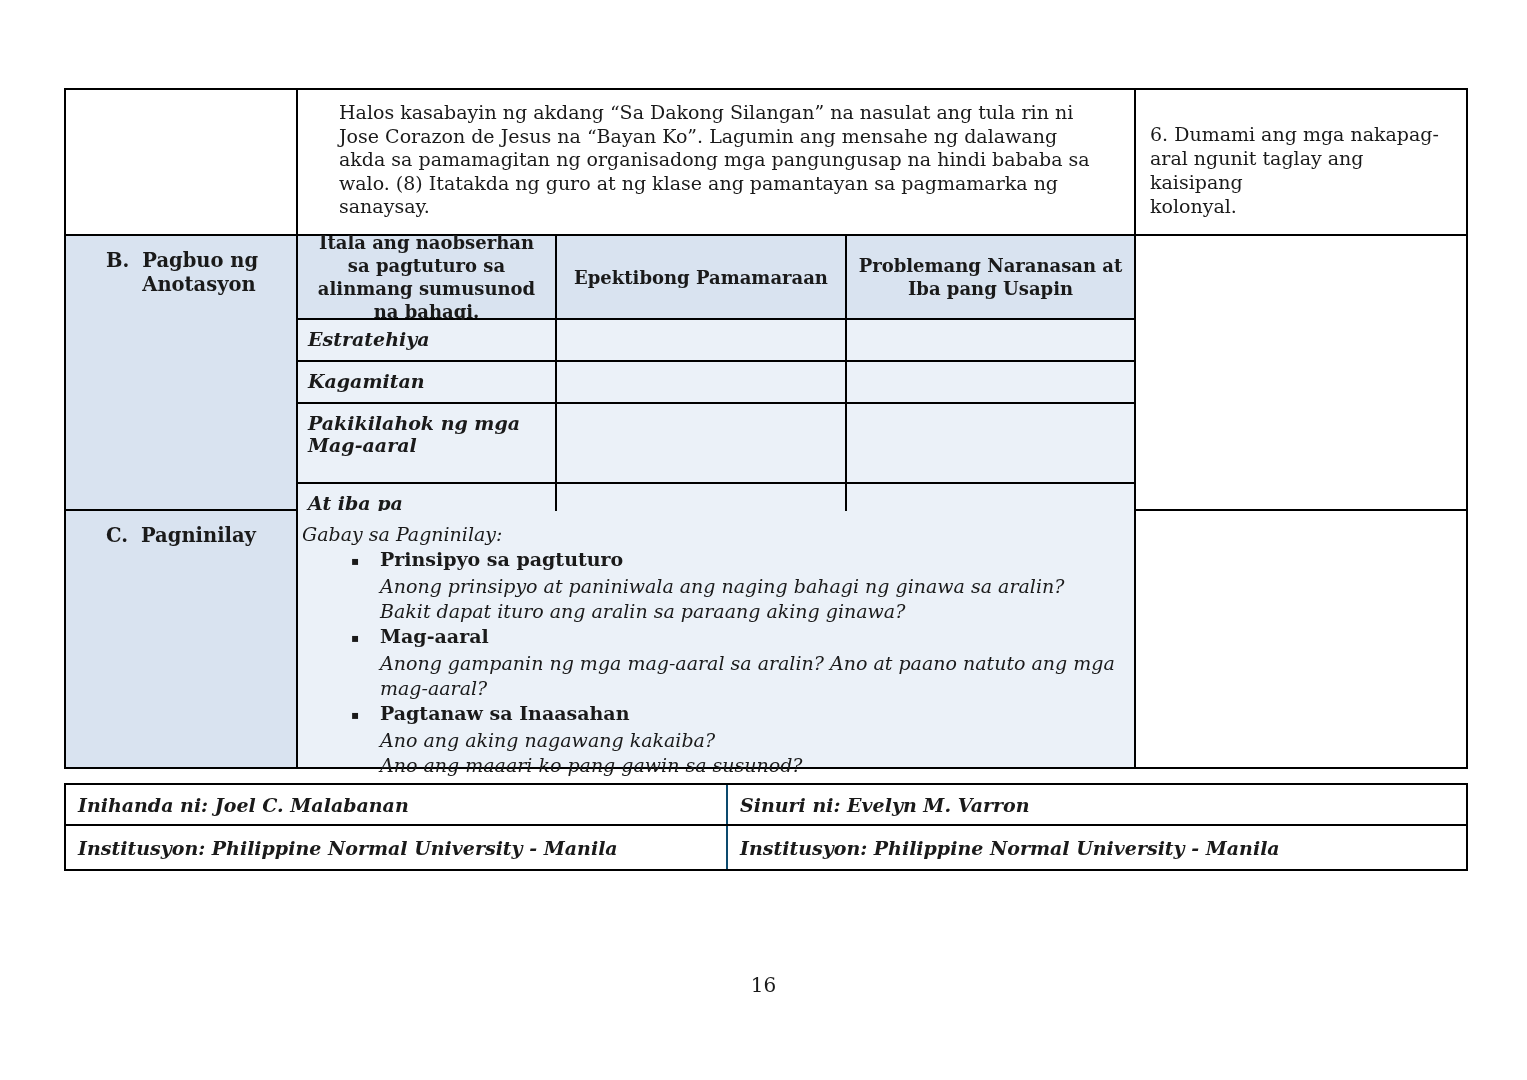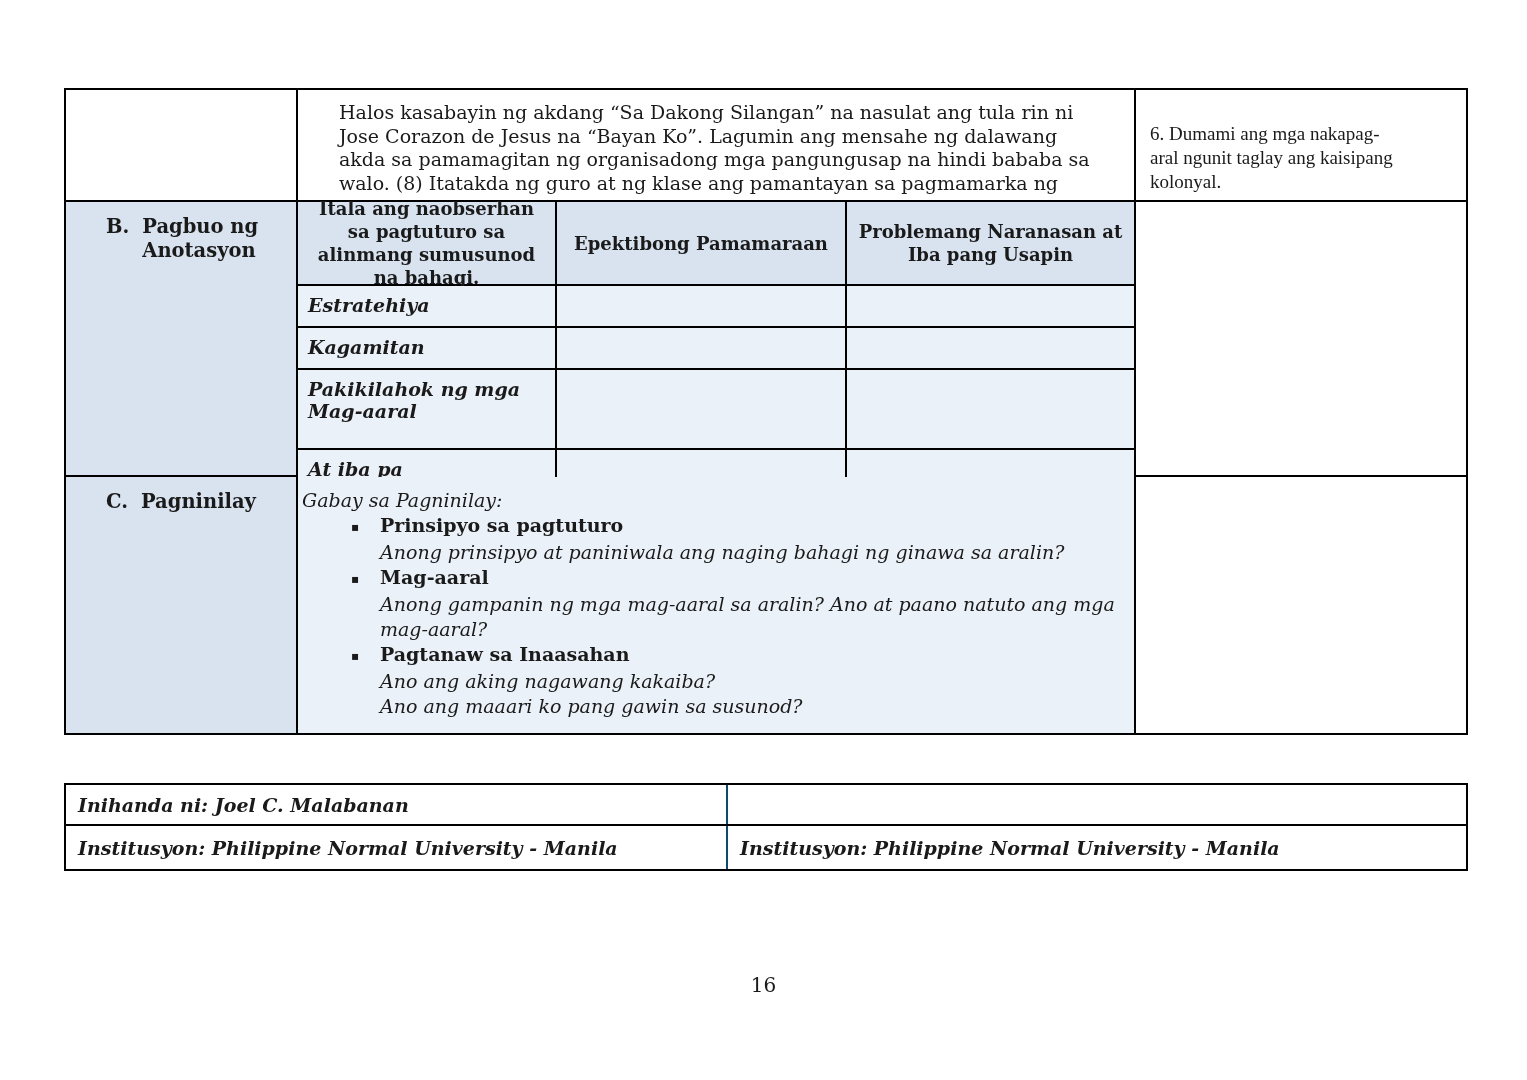--- a/index.html
+++ b/index.html
@@ -9,32 +9,32 @@
 
   
   .main-table { position:absolute; left:64px; top:88px; width:1404px; border:2px solid #000; }
   .row { display:flex; width:100%; border-bottom:2px solid #000; }
   .row:last-child { border-bottom:none; }
   .cell { height:100%; }
   .c-label { width:232px; border-right:2px solid #000; flex:0 0 auto; }
   .c-mid   { width:838px; border-right:2px solid #000; flex:0 0 auto; }
   .c-right { flex:1 1 auto; background:#fff; }
 
-  .row1 { height:112px; }
+  .row1 { height:146px; }
   .rowB { height:275px; }
   .rowC { height:256px; }
 
   .blue  { background:#d9e3f0; }
   .light { background:#ebf1f8; }
 
   
   .para-cell { padding:11px 10px 0 41px; background:#fff; }
   .para-line { font-size:19px; line-height:23.6px; }
   .note-cell { padding:32px 10px 0 14px; }
-  .note-line { font-size:19px; line-height:24px;font-family:Liberation Serif, serif; }
+  .note-line { font-size:19px; line-height:24px; }
 
   
   .label-flex { display:flex; padding:13px 0 0 40px; font-weight:bold; font-size:19.5px; line-height:24px; }
   .label-letter { flex:0 0 auto; margin-right:13px; }
   .label-title { width:118px; }
 
   
   .n-row { display:flex; width:100%; border-bottom:2px solid #000; }
   .n-row:last-child { border-bottom:none; }
   .n-c { height:100%; }
@@ -136,20 +136,21 @@
         </div>
       </div>
       <div class="cell c-mid light reflect">
         <div class="guide-title">Gabay sa Pagninilay:</div>
 
         <div class="b-item">
           <span class="blt">▪</span>
           <span class="b-head">Prinsipyo sa pagtuturo</span>
         </div>
         <div class="b-line">Anong prinsipyo at paniniwala ang naging bahagi ng ginawa sa aralin?</div>
+        <div class="b-line">Bakit dapat ituro ang aralin sa paraang aking ginawa?</div>
 
         <div class="b-item">
           <span class="blt">▪</span>
           <span class="b-head">Mag-aaral</span>
         </div>
         <div class="b-line">Anong gampanin ng mga mag-aaral sa aralin? Ano at paano natuto ang mga</div>
         <div class="b-line">mag-aaral?</div>
 
         <div class="b-item">
           <span class="blt">▪</span>
@@ -158,20 +159,21 @@
         <div class="b-line">Ano ang aking nagawang kakaiba?</div>
         <div class="b-line">Ano ang maaari ko pang gawin sa susunod?</div>
       </div>
       <div class="cell c-right"></div>
     </div>
   </div>
 
   <div class="footer-table">
     <div class="f-row">
       <div class="f-c f-left">Inihanda ni: Joel C. Malabanan</div>
+      <div class="f-c">Sinuri ni: Evelyn M. Varron</div>
     </div>
     <div class="f-row">
       <div class="f-c f-left">Institusyon: Philippine Normal University - Manila</div>
       <div class="f-c">Institusyon: Philippine Normal University - Manila</div>
     </div>
   </div>
 
   <div class="page-number">16</div>
 </div>
 

